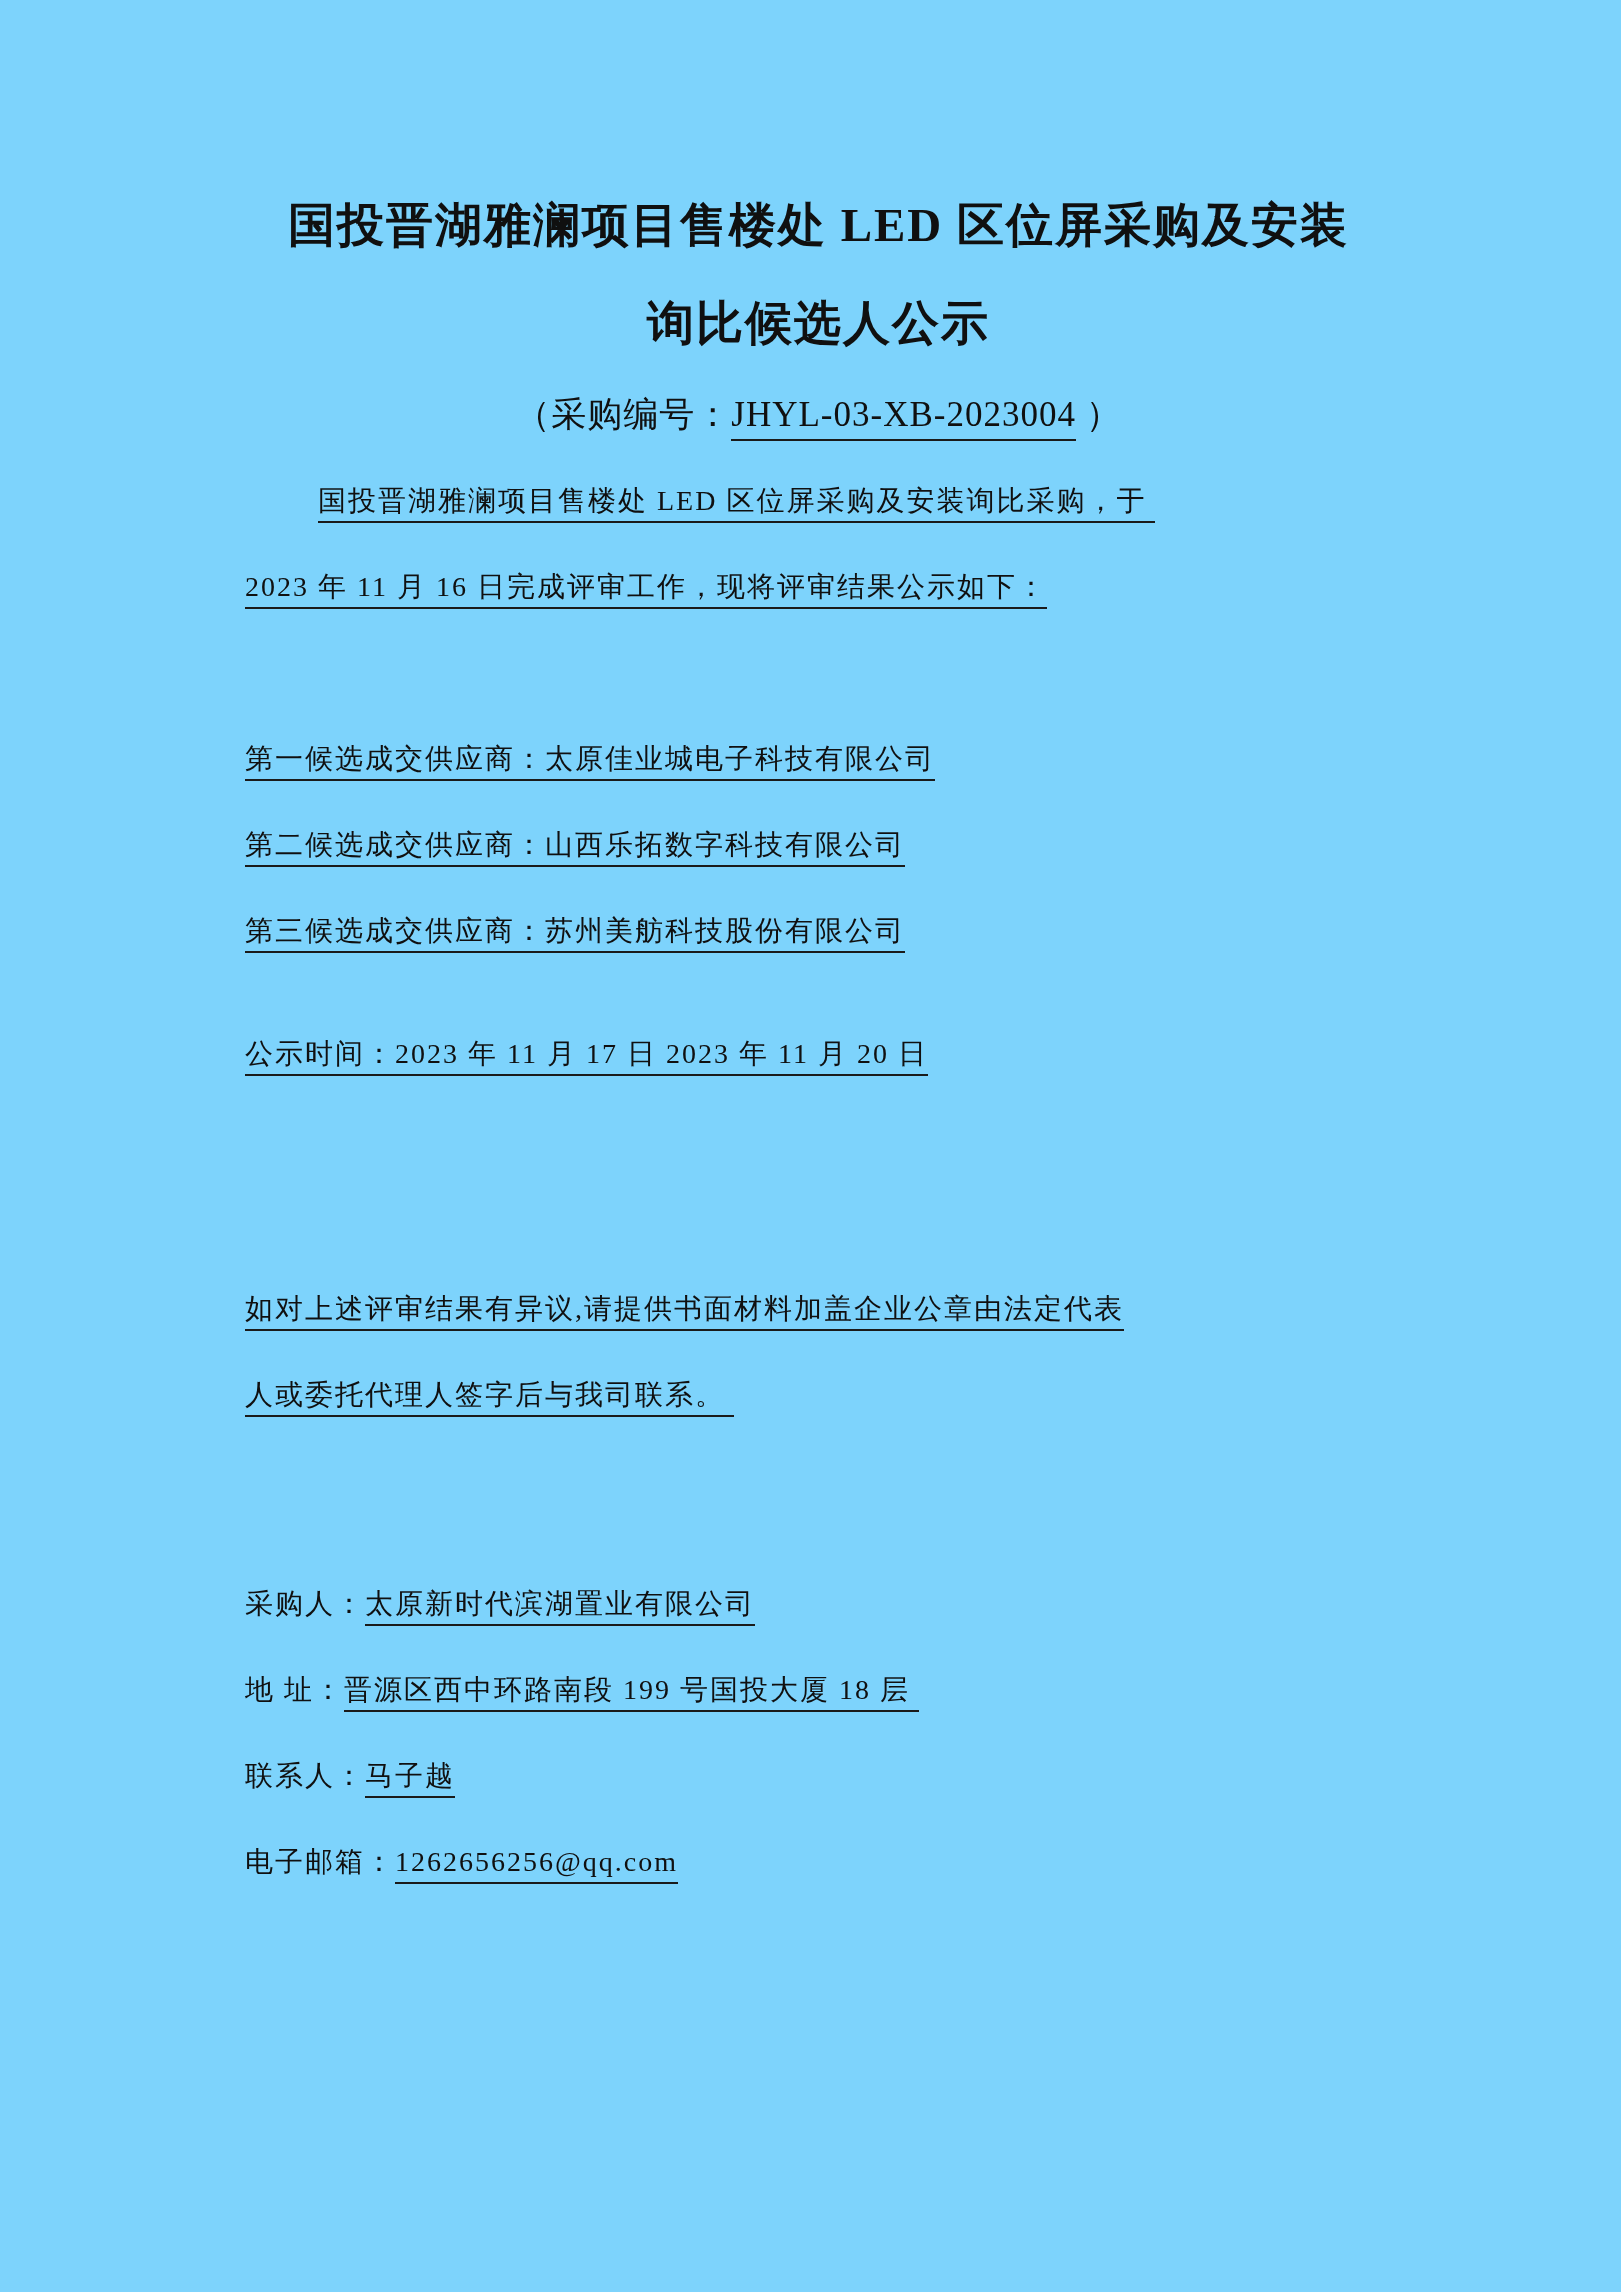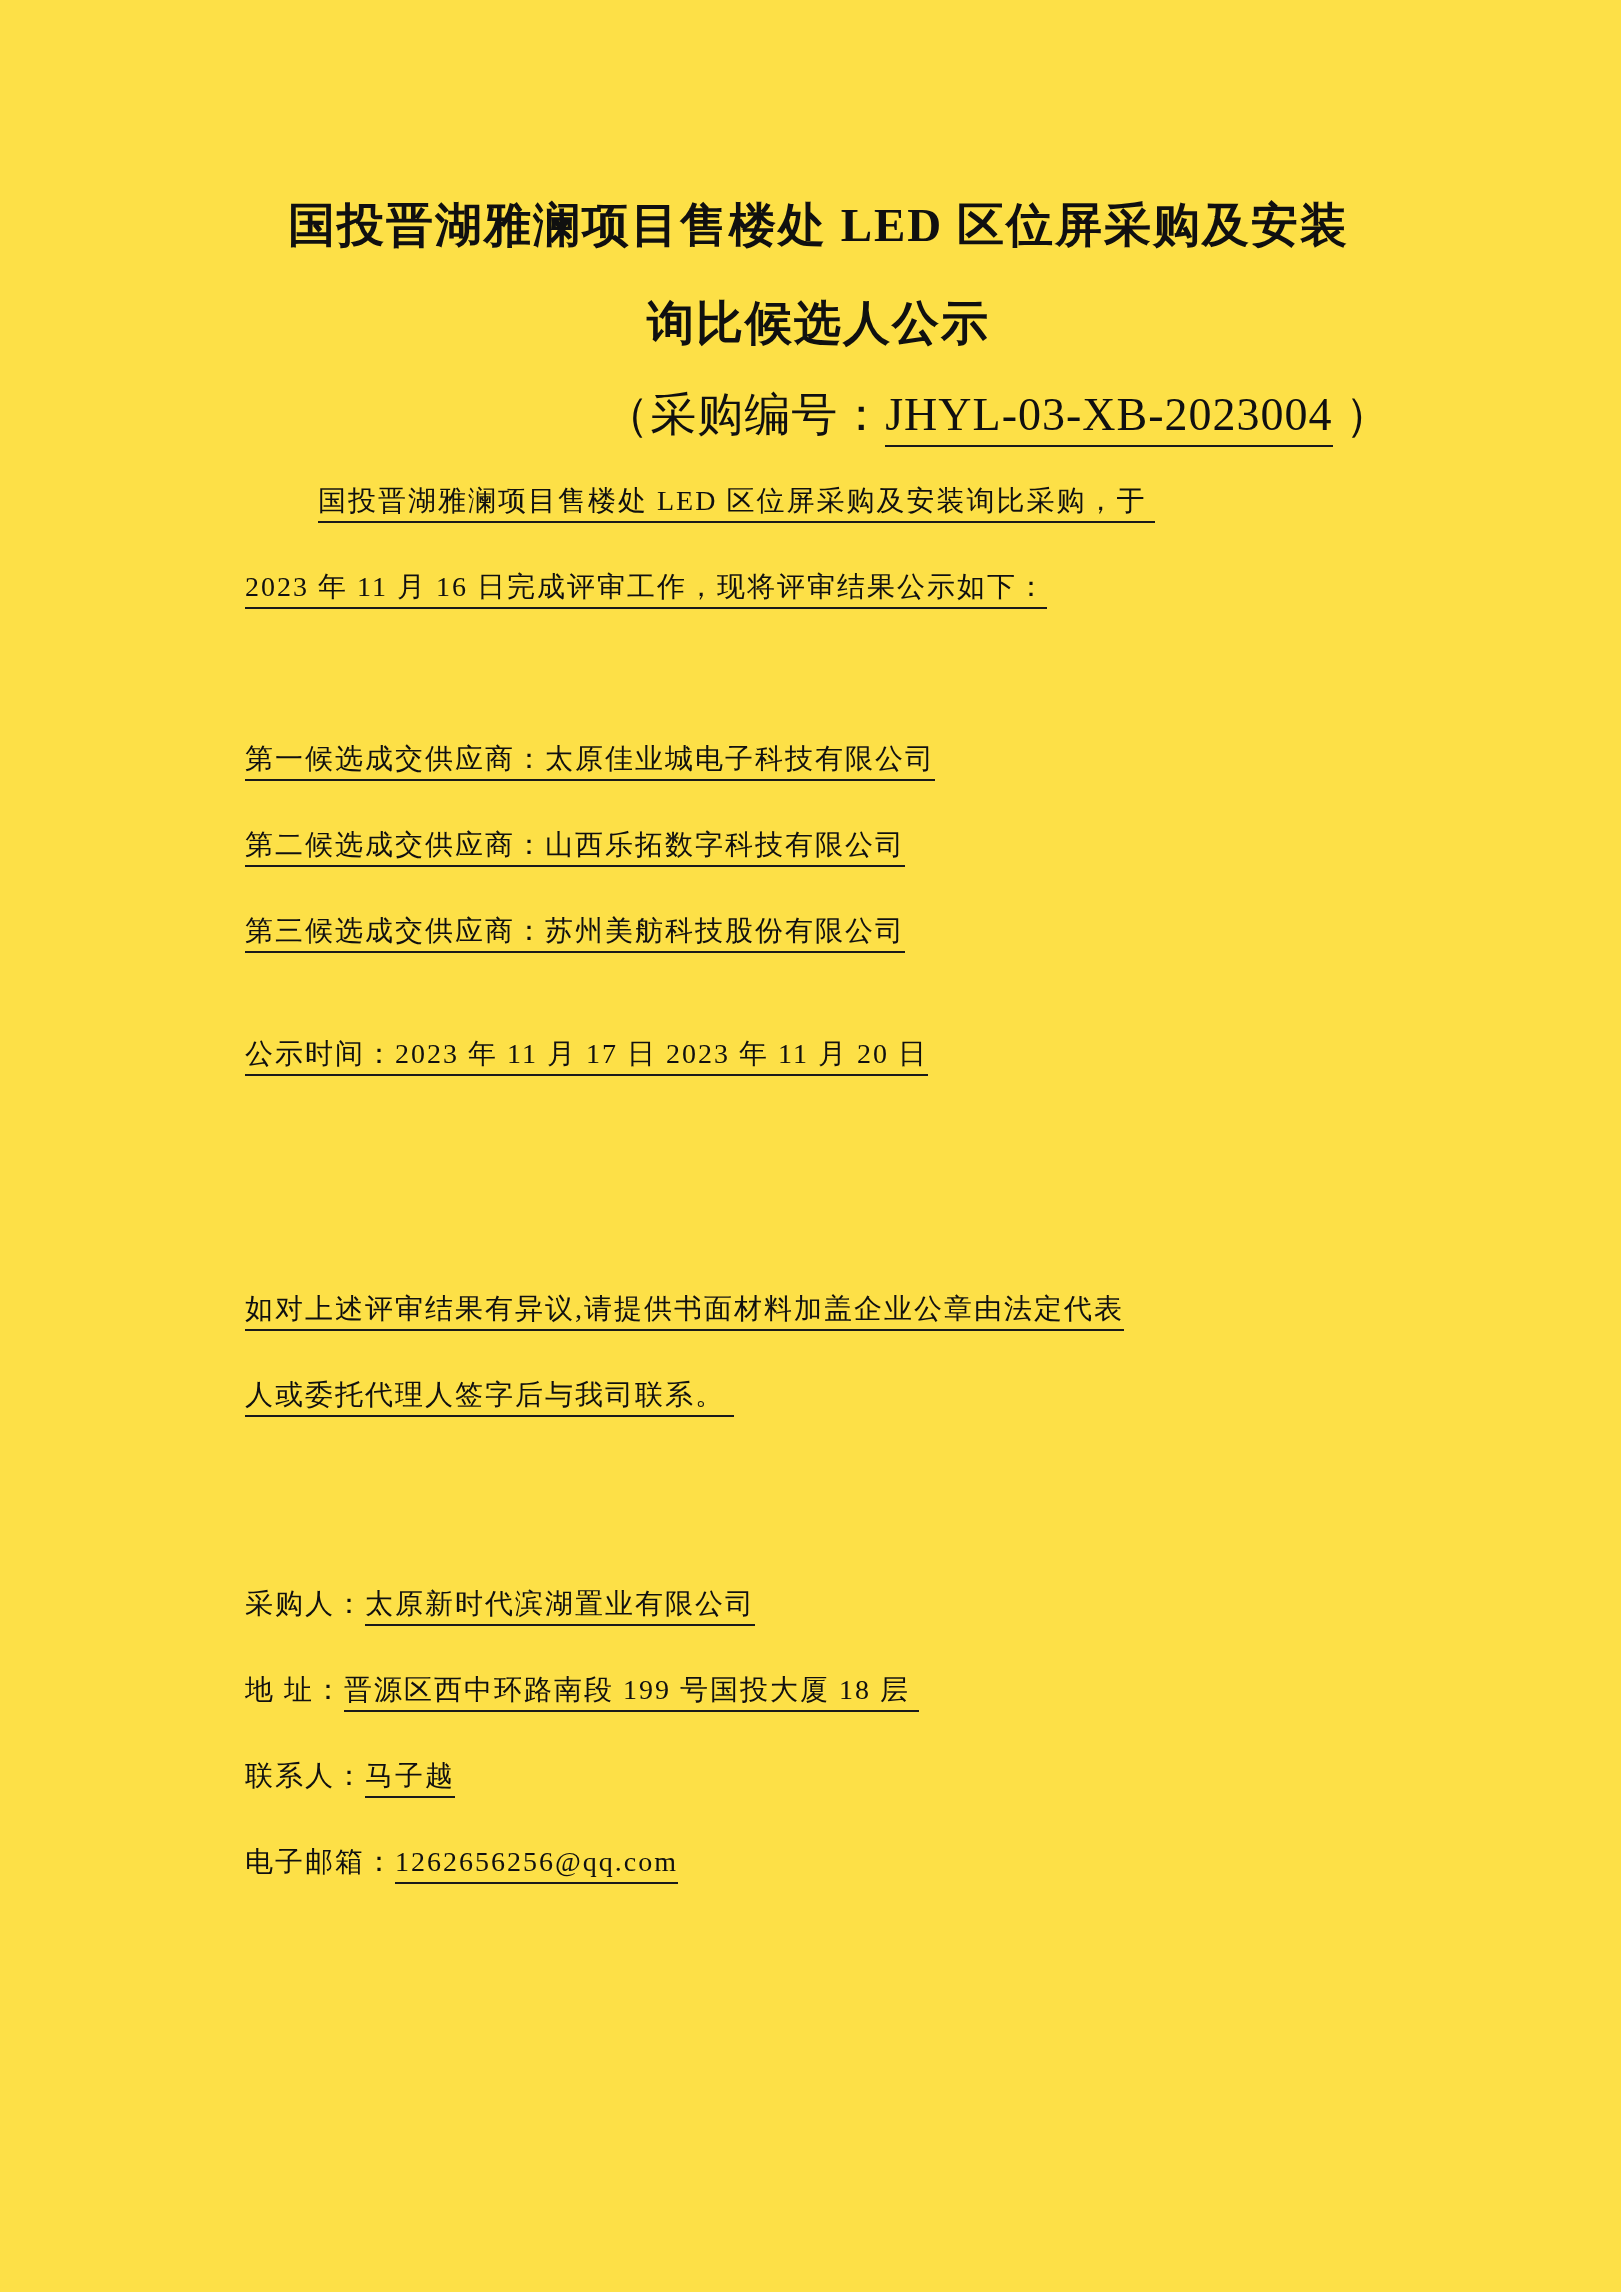--- a/index.html
+++ b/index.html
@@ -12,33 +12,33 @@
     height: 2293px;
     font-family: "Liberation Serif", "DejaVu Serif", serif;
     color: #101010;
     overflow: hidden;
   }
   .page {
     box-sizing: border-box;
     width: 1621px;
     height: 2293px;
     padding: 176px 229px 0 245px;
-    background: #fde047;
+    background: #7dd3fc;
   }
   .title-line {
     text-align: center;
     font-size: 47px;
     font-weight: bold;
     line-height: 98px;
     letter-spacing: 2px;
     white-space: pre-wrap;
   }
   .ref-line {
-    text-align: right;
-    font-size: 46px;
+    text-align: center;
+    font-size: 35px;
     line-height: 86px;
     letter-spacing: 1px;
     white-space: pre-wrap;
   }
   .line {
     font-size: 28px;
     line-height: 86px;
     letter-spacing: 2px;
     white-space: pre-wrap;
   }

